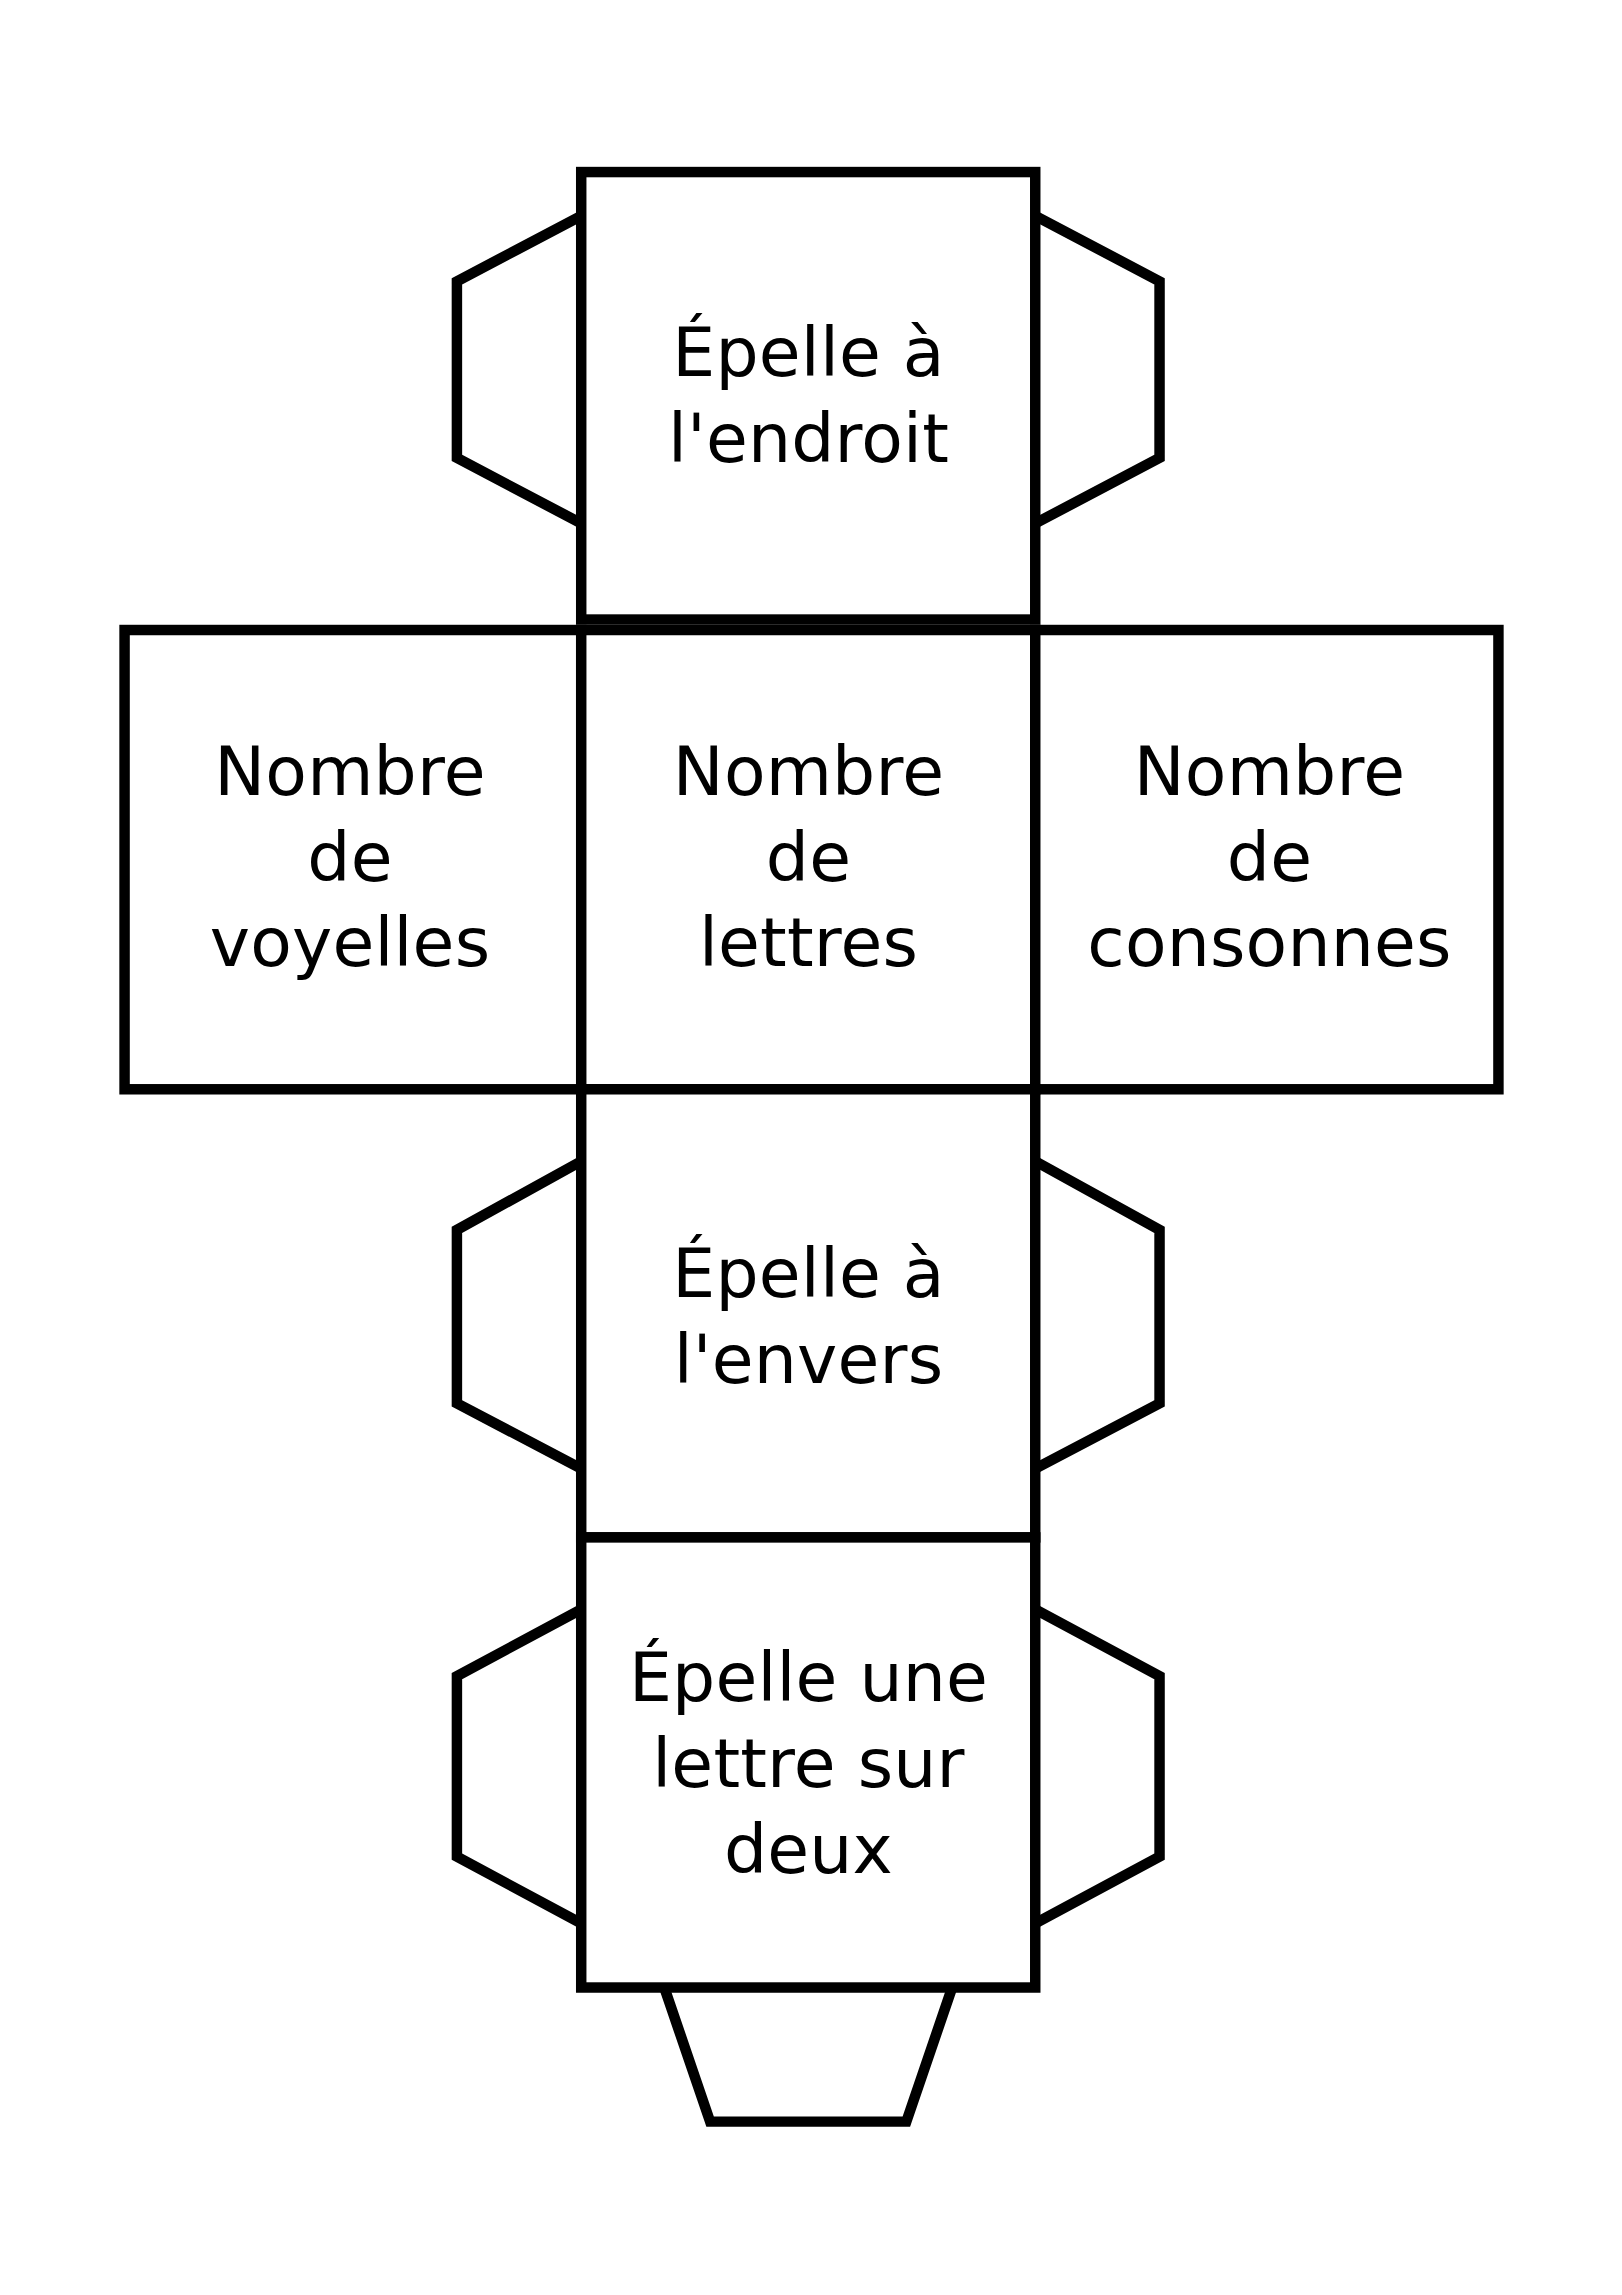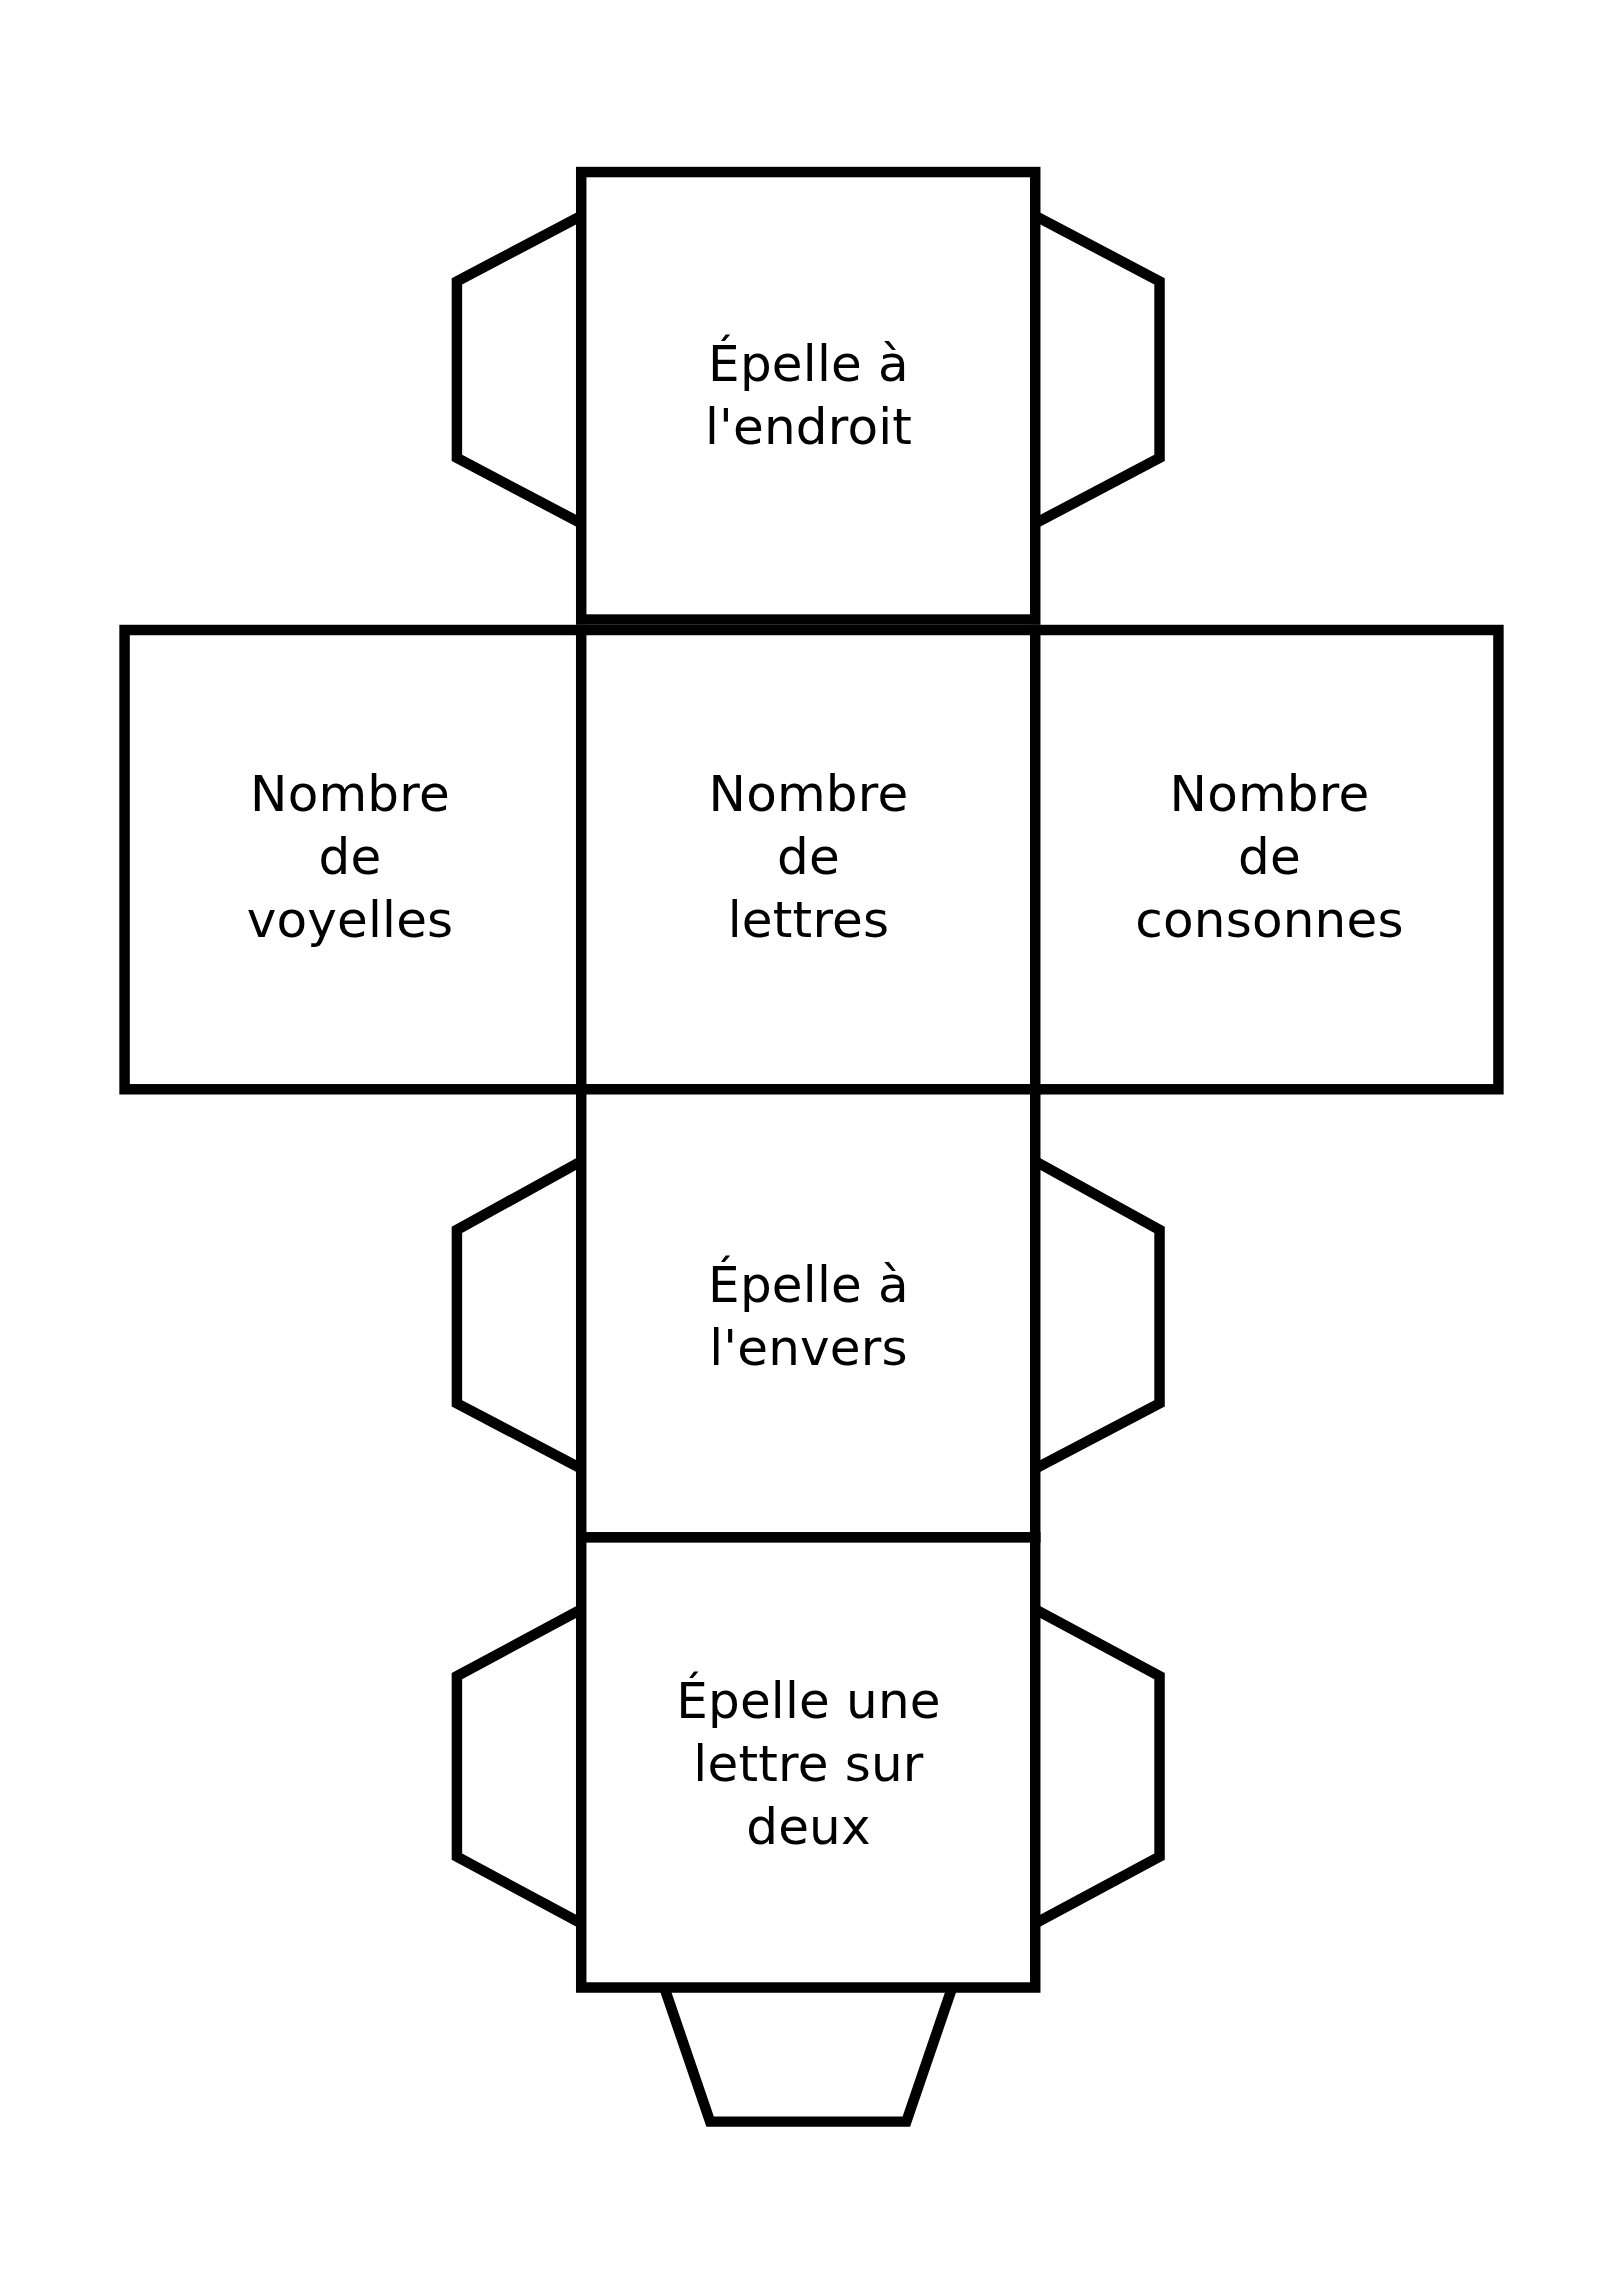--- a/index.html
+++ b/index.html
@@ -28,21 +28,21 @@
     display: block;
   }
   .face-label {
     position: absolute;
     display: flex;
     align-items: center;
     justify-content: center;
     text-align: center;
     color: #000000;
     font-family: "DejaVu Sans", sans-serif;
-    font-size: 50px;
+    font-size: 68px;
     line-height: 1.26;
     font-weight: 400;
     letter-spacing: 0.2px;
     white-space: pre-line;
     pointer-events: none;
   }
 </style>
 </head>
 <body>
 

